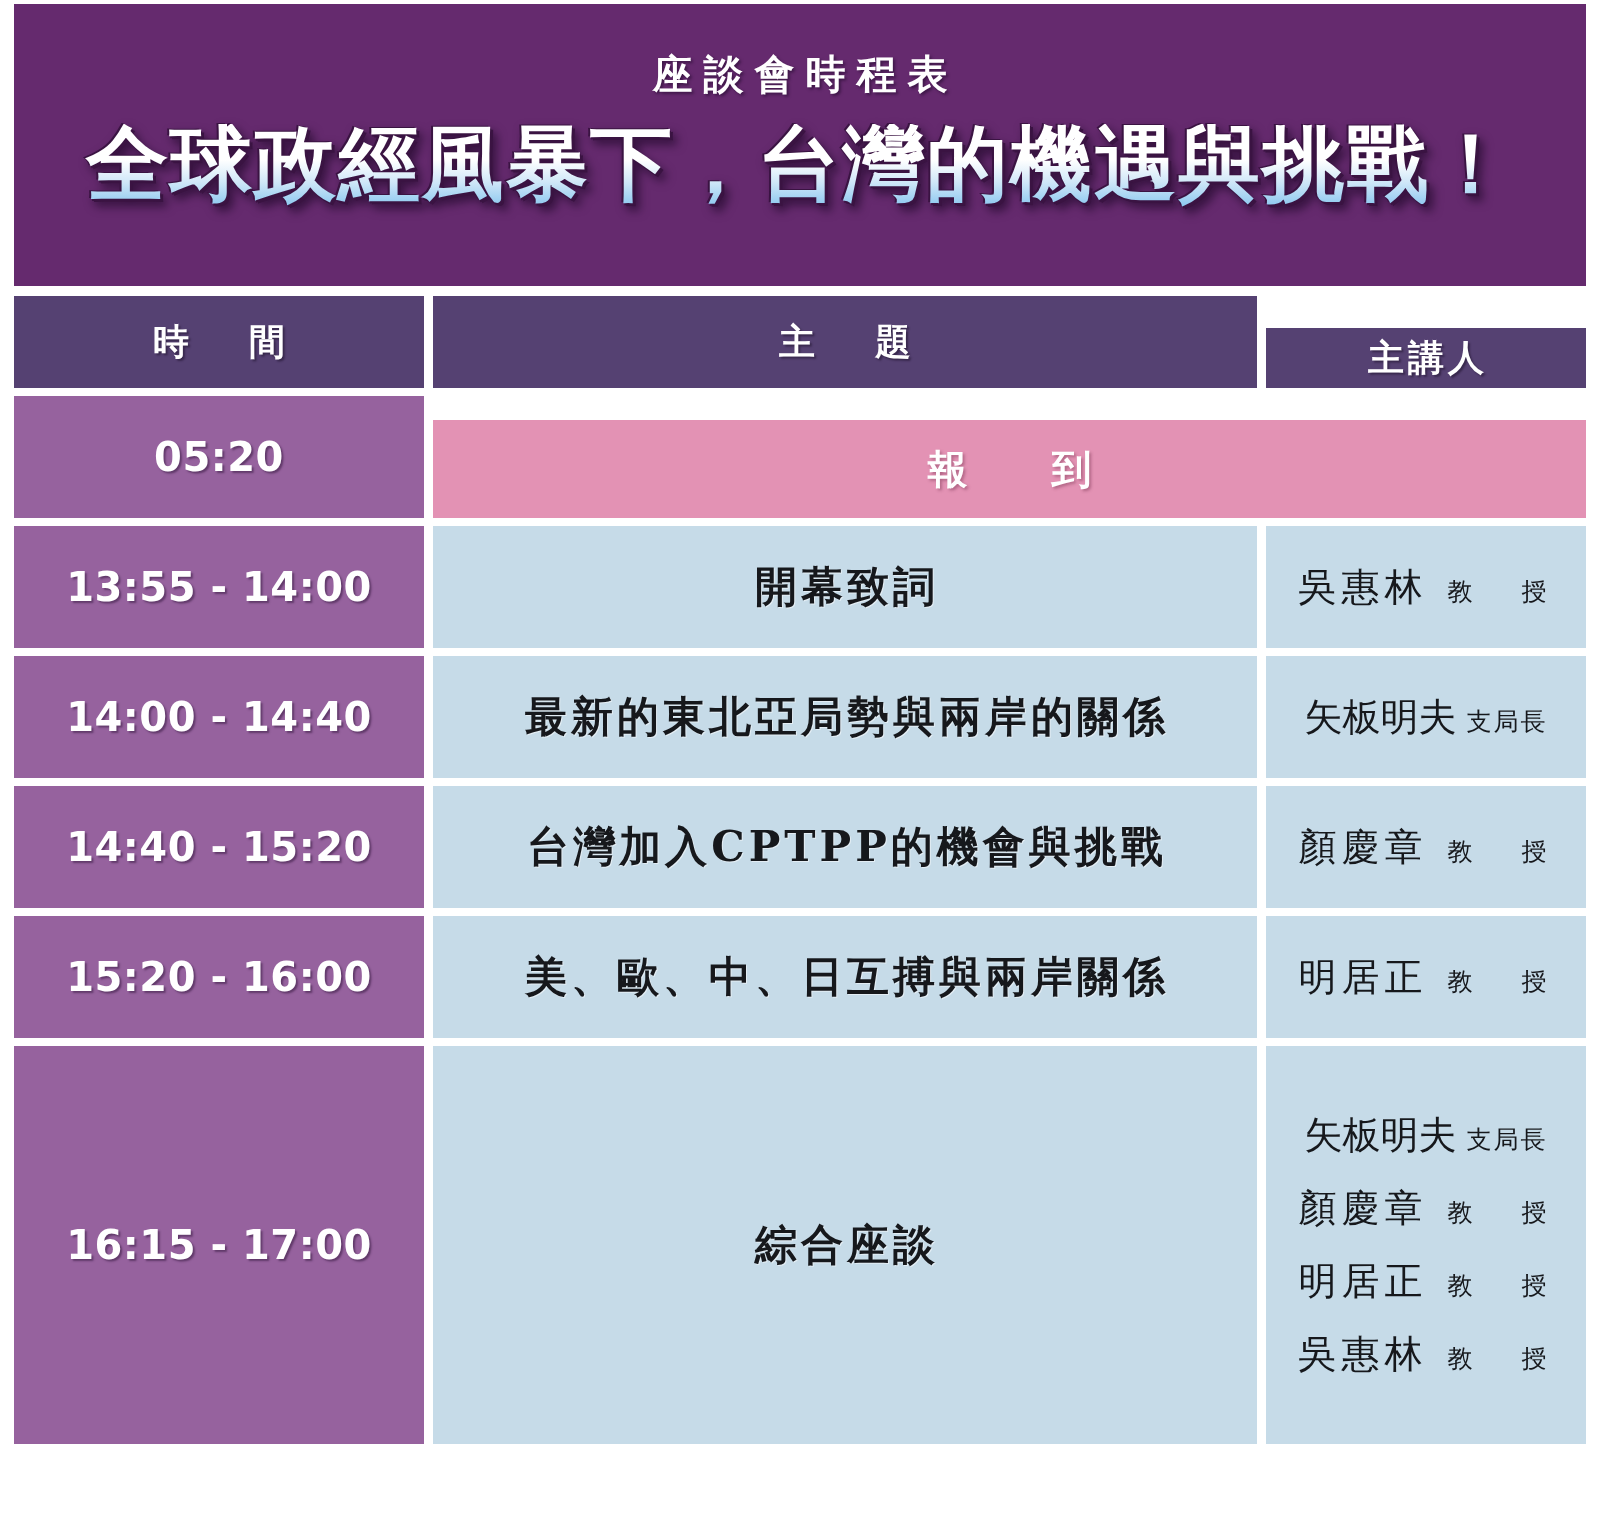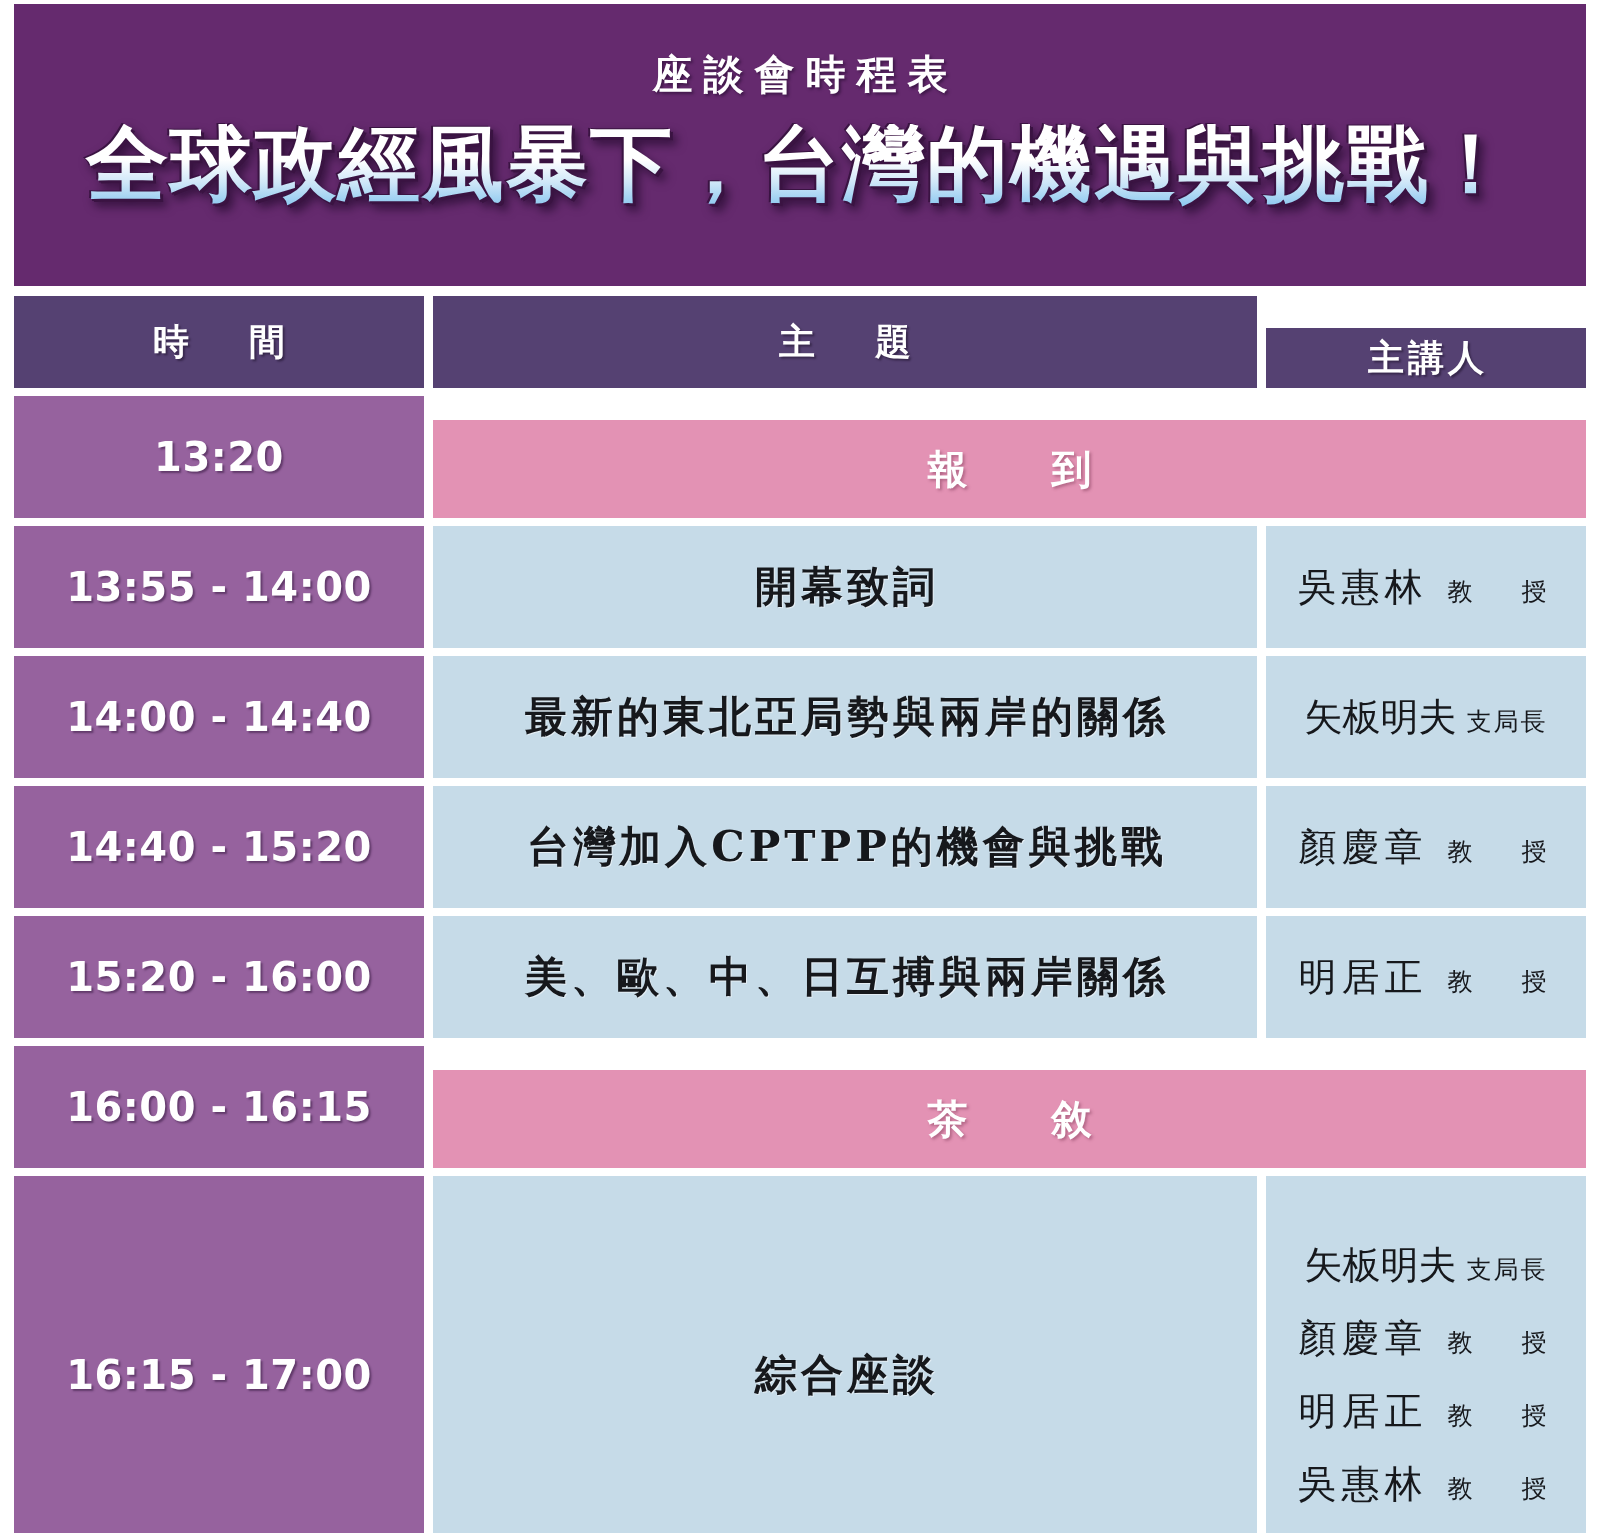--- a/index.html
+++ b/index.html
@@ -200,21 +200,21 @@
 
   <div class="schedule">
 
     <div class="row row-head">
       <div class="cell head-cell col-time">時　間</div>
       <div class="cell head-cell col-topic">主　題</div>
       <div class="cell head-cell narrow col-spk">主講人</div>
     </div>
 
     <div class="row row-std">
-      <div class="cell time-cell col-time">13:20</div>
+      <div class="cell time-cell col-time">05:20</div>
       <div class="cell break-cell col-wide">報　到</div>
     </div>
 
     <div class="row row-std">
       <div class="cell time-cell col-time">13:55 - 14:00</div>
       <div class="cell topic-cell col-topic">開幕致詞</div>
       <div class="cell spk-cell col-spk">
         <div class="spk-line">
           <span class="spk-name">吳惠林</span>
           <span class="spk-title wide">教　授</span>
@@ -248,24 +248,20 @@
       <div class="cell time-cell col-time">15:20 - 16:00</div>
       <div class="cell topic-cell col-topic">美、歐、中、日互搏與兩岸關係</div>
       <div class="cell spk-cell col-spk">
         <div class="spk-line">
           <span class="spk-name">明居正</span>
           <span class="spk-title wide">教　授</span>
         </div>
       </div>
     </div>
 
-    <div class="row row-std">
-      <div class="cell time-cell col-time">16:00 - 16:15</div>
-      <div class="cell break-cell col-wide">茶　敘</div>
-    </div>
 
     <div class="row row-final">
       <div class="cell time-cell col-time">16:15 - 17:00</div>
       <div class="cell topic-cell col-topic">綜合座談</div>
       <div class="cell spk-cell col-spk">
         <div class="spk-line">
           <span class="spk-name tight">矢板明夫</span>
           <span class="spk-title">支局長</span>
         </div>
         <div class="spk-line">

